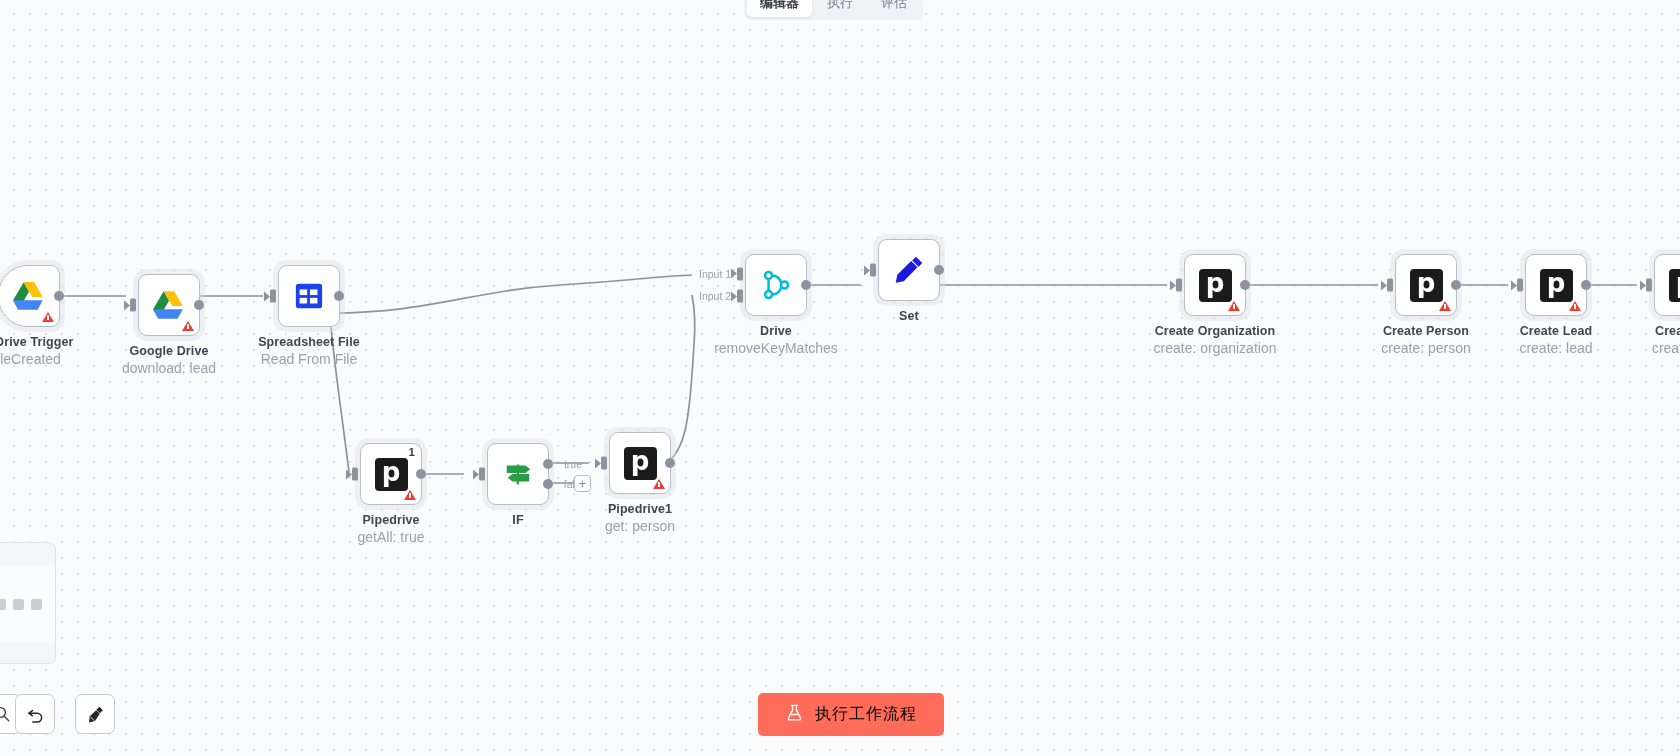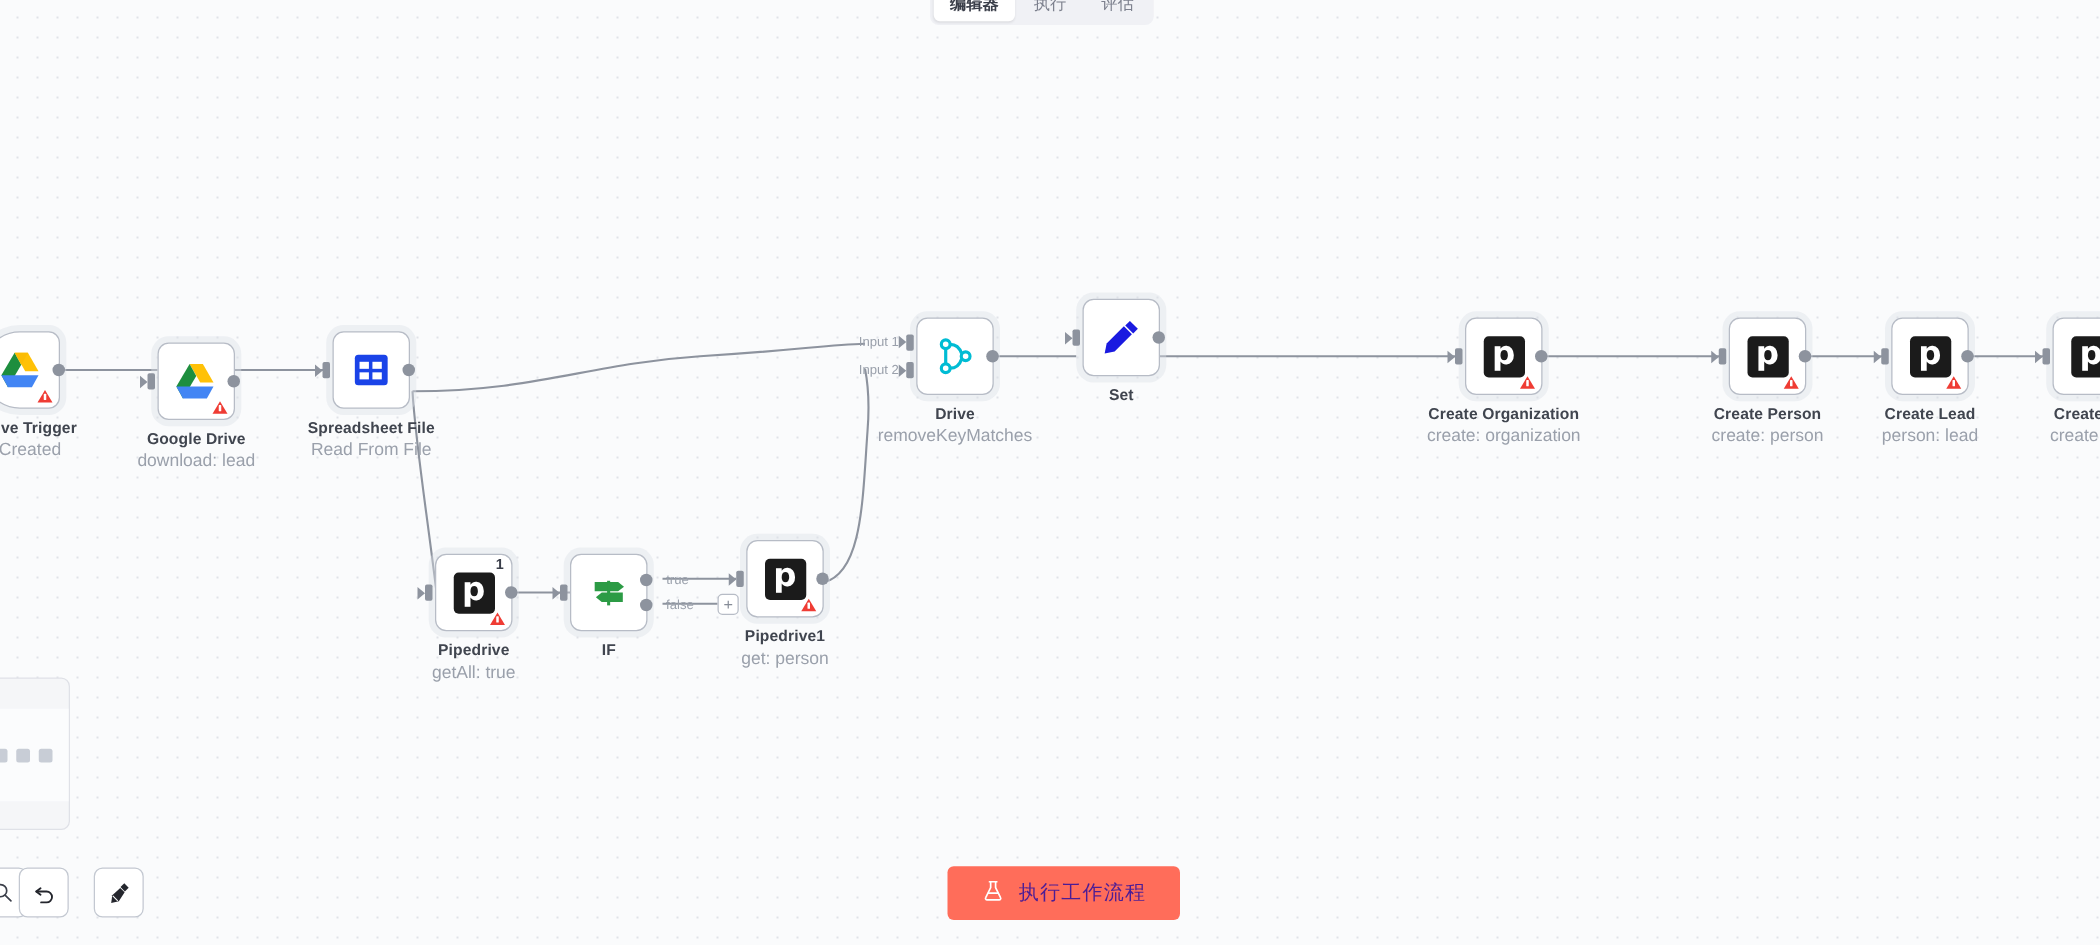--- a/index.html
+++ b/index.html
@@ -50,20 +50,21 @@
   }
 
   
   #wires { position: absolute; inset: 0; z-index: 5; pointer-events: none; }
   #wires path { fill: none; stroke: #8d939e; stroke-width: 1.7px; }
 
   
   .node {
     position: absolute;
     z-index: 10;
+    margin-left: 12px;
   }
   .node-box {
     position: relative;
     width: 62px; height: 62px;
     background: #ffffff;
     border: 1.4px solid #b7bcc6;
     border-radius: 9px;
     display: flex; align-items: center; justify-content: center;
     box-shadow: 0 0 0 5px rgba(220,223,230,.42);
     cursor: pointer;
@@ -227,21 +228,21 @@
 
   
   #exec-btn {
     position: absolute;
     left: 758px; top: 693px;
     height: 43px;
     padding: 0 27px;
     background: #ff6d5a;
     border: none;
     border-radius: 5px;
-    color: #4c1d95;
+    color: #000000;
     font-size: 16px;
     font-family: "Liberation Sans", "DejaVu Sans", sans-serif;
     display: flex; align-items: center; gap: 11px;
     z-index: 30;
     cursor: pointer;
     letter-spacing: 1px;
   }
 </style>
 </head>
 <body>
@@ -349,21 +350,21 @@
       <span class="warn"></span>
       <span class="port-in"></span>
       <span class="port-out"></span>
     </div>
     <div class="node-label">
       <div class="node-title">Pipedrive</div>
       <div class="node-sub">getAll: true</div>
     </div>
   </div>
 
-  <div class="node" style="left:456px; top:443px;">
+  <div class="node" style="left:475px; top:443px;">
     <div class="node-box">
       <span>
         <svg class="icn-sm" viewBox="0 0 32 32">
           <path d="M4 7 h20 l5 4 -5 4 H4 z" fill="#2c9b45"></path>
           <path d="M28 16 H10 l-5 4 5 4 h18 z" fill="#2c9b45"></path>
           <rect x="14.6" y="6" width="2.6" height="21" fill="#2c9b45"></rect>
         </svg>
       </span>
       <span class="port-in"></span>
       <span class="port-out p-true"></span>
@@ -461,21 +462,21 @@
 
   <div class="node" style="left:1513px; top:254px;">
     <div class="node-box">
       <span class="pd-icon">p</span>
       <span class="warn"></span>
       <span class="port-in"></span>
       <span class="port-out"></span>
     </div>
     <div class="node-label">
       <div class="node-title">Create Lead</div>
-      <div class="node-sub">person: lead</div>
+      <div class="node-sub">create: lead</div>
     </div>
   </div>
 
   <div class="node" style="left:1642px; top:254px;">
     <div class="node-box">
       <span class="pd-icon">p</span>
 
       <span class="port-in"></span>
     </div>
     <div class="node-label">

